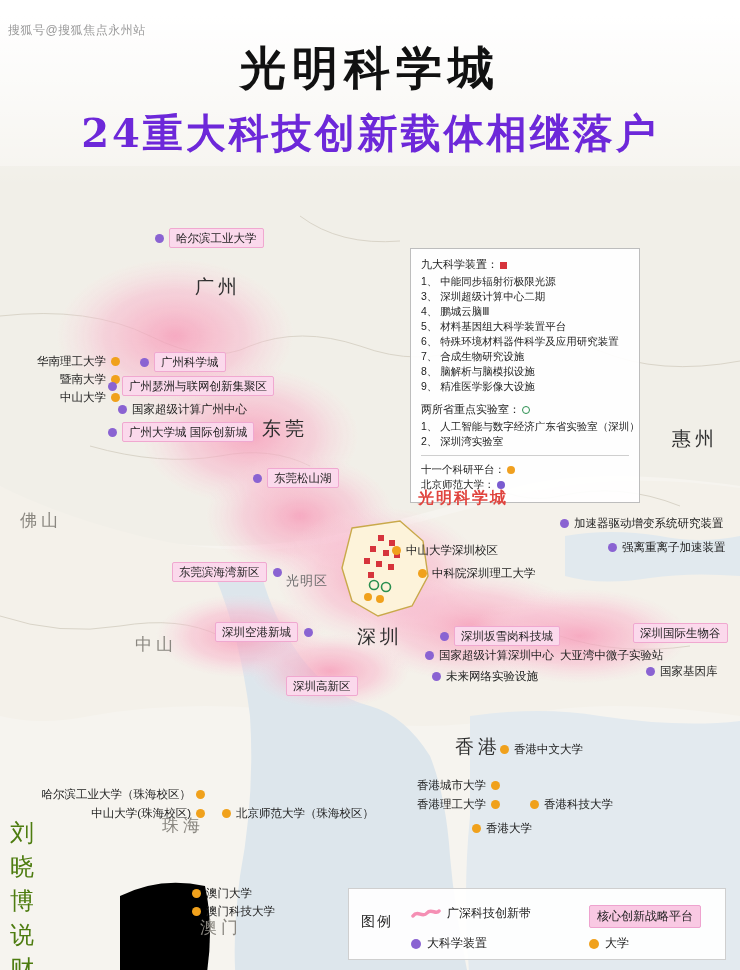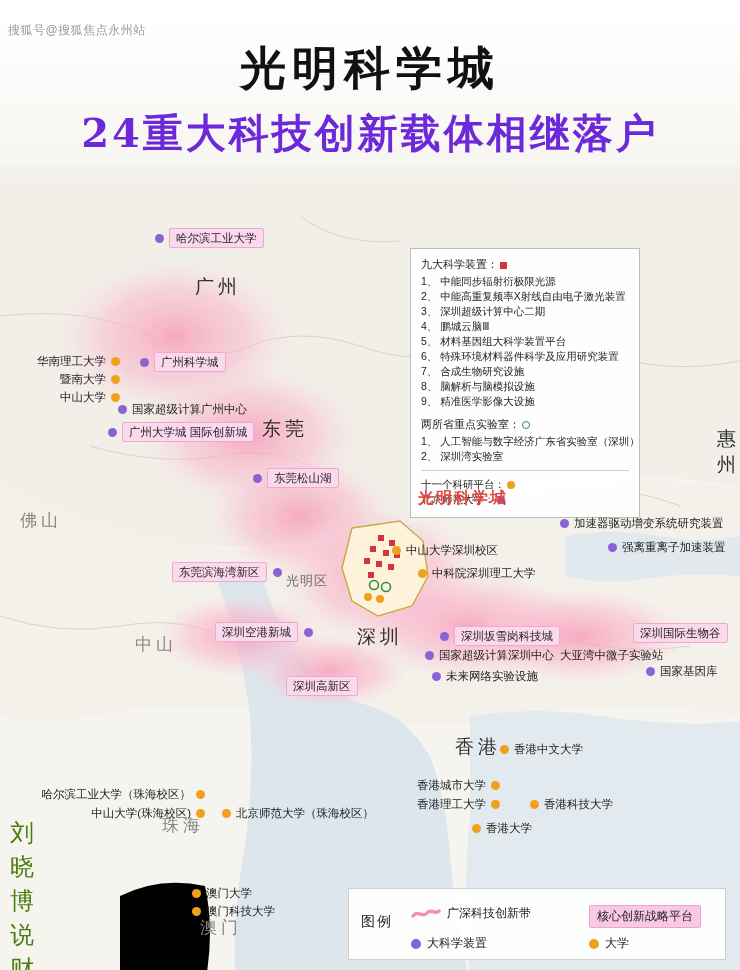--- a/index.html
+++ b/index.html
@@ -181,21 +181,20 @@
     <div class="title-main">光明科学城</div>
     <div class="title-sub">24重大科技创新载体相继落户</div>
   </div>
 
   <div class="infobox">
     <div class="hd">
       <span>九大科学装置：</span><span class="dot-sq"></span>
     </div>
     <ol>
       <li>1、 中能同步辐射衍极限光源</li>
-      <li>2、 中能高重复频率X射线自由电子激光装置</li>
       <li>3、 深圳超级计算中心二期</li>
       <li>4、 鹏城云脑Ⅲ</li>
       <li>5、 材料基因组大科学装置平台</li>
       <li>6、 特殊环境材料器件科学及应用研究装置</li>
       <li>7、 合成生物研究设施</li>
       <li>8、 脑解析与脑模拟设施</li>
       <li>9、 精准医学影像大设施</li>
     </ol>
     <div style="height:8px"></div>
     <div class="hd">
@@ -209,21 +208,21 @@
     <div>
       <div><span>十一个科研平台：</span><span class="dot-orange"></span></div>
       <div><span>北京师范大学：</span><span class="dot-purple"></span></div>
     </div>
   </div>
 
   <div class="gm-label">光明科学城</div>
 
   <div class="city big" style="left:195px;top:258px;">广州</div>
   <div class="city big" style="left:262px;top:400px;">东莞</div>
-  <div class="city big" style="left:672px;top:410px;margin-left:45px;">惠州</div>
+  <div class="city big" style="left:672px;top:410px;">惠州</div>
   <div class="city grey" style="left:20px;top:493px;">佛山</div>
   <div class="city grey" style="left:135px;top:617px;">中山</div>
   <div class="city big" style="left:357px;top:608px;">深圳</div>
   <div class="city" style="left:286px;top:556px;font-size:13px;letter-spacing:1px;color:#6b6b6b;">光明区</div>
   <div class="city big" style="left:455px;top:718px;">香港</div>
   <div class="city grey" style="left:162px;top:798px;">珠海</div>
   <div class="city grey" style="left:200px;top:900px;">澳门</div>
 
   <div class="pt lbl-right" style="left:155px;top:212px;">
     <span class="bullet b-purple"></span><span class="tagbox">哈尔滨工业大学</span>
@@ -236,20 +235,23 @@
   <div class="pt lbl-left" style="left:0px;top:338px;width:120px;">
     <span>华南理工大学</span><span class="bullet b-orange"></span>
   </div>
   <div class="pt lbl-left" style="left:0px;top:356px;width:120px;">
     <span>暨南大学</span><span class="bullet b-orange"></span>
   </div>
   <div class="pt lbl-left" style="left:0px;top:374px;width:120px;">
     <span>中山大学</span><span class="bullet b-orange"></span>
   </div>
 
+  <div class="pt lbl-right" style="left:108px;top:360px;">
+    <span class="bullet b-purple"></span><span class="tagbox">广州瑟洲与联网创新集聚区</span>
+  </div>
   <div class="pt lbl-right" style="left:118px;top:386px;">
     <span class="bullet b-purple"></span><span>国家超级计算广州中心</span>
   </div>
   <div class="pt lbl-right" style="left:108px;top:406px;">
     <span class="bullet b-purple"></span><span class="tagbox">广州大学城 国际创新城</span>
   </div>
 
   <div class="pt lbl-right" style="left:253px;top:452px;">
     <span class="bullet b-purple"></span><span class="tagbox">东莞松山湖</span>
   </div>

